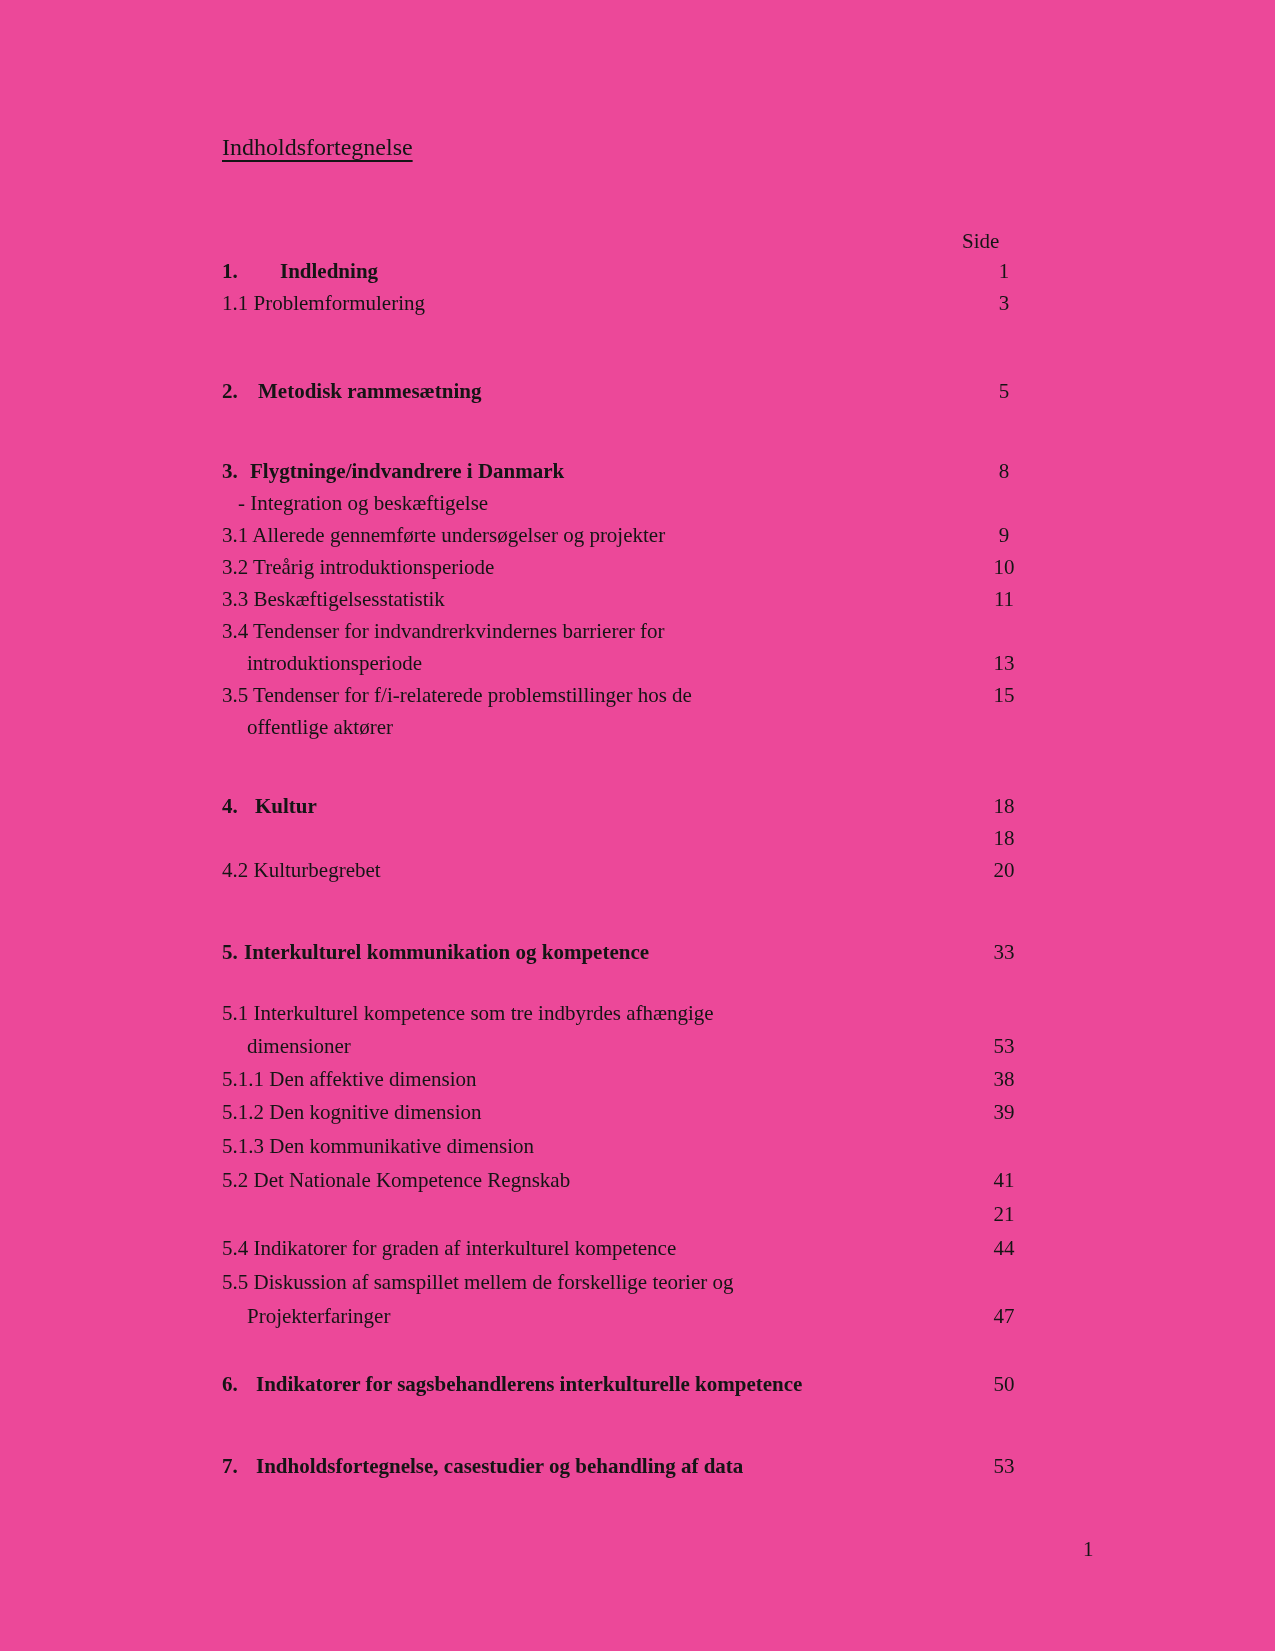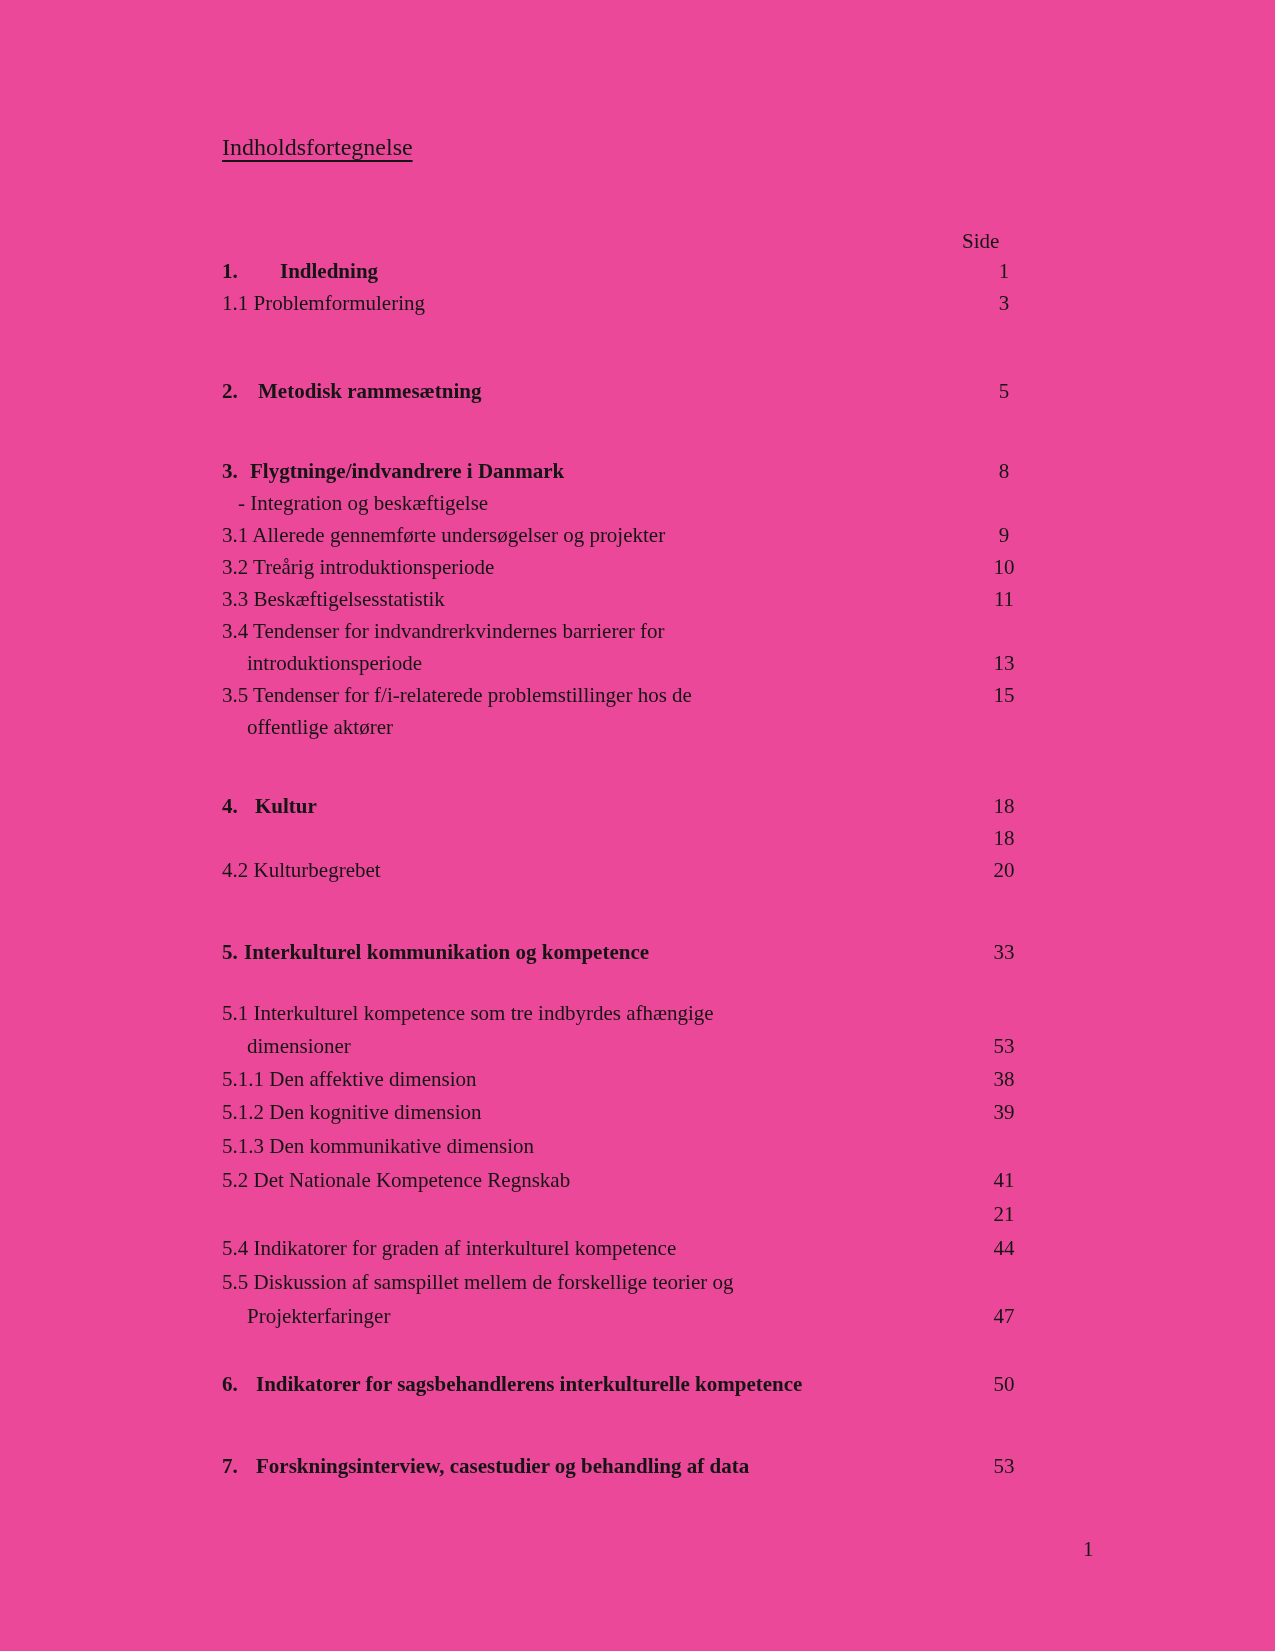--- a/index.html
+++ b/index.html
@@ -199,19 +199,19 @@
     <span class="t ind25">Projekterfaringer</span>
     <span class="pg">47</span>
   </div>
 
   <div class="row b" style="top:1368px">
     <span class="num" style="width:34px">6.</span><span class="t">Indikatorer for sagsbehandlerens interkulturelle kompetence</span>
     <span class="pg">50</span>
   </div>
 
   <div class="row b" style="top:1450px">
-    <span class="num" style="width:34px">7.</span><span class="t">Forskningsinterview, casestudier og behandling af data</span>
+    <span class="num" style="width:34px">7.</span><span class="t">Indholdsfortegnelse, casestudier og behandling af data</span>
     <span class="pg">53</span>
   </div>
 
   <div class="footer-pg">1</div>
 
 </div>
 
 </body></html>

